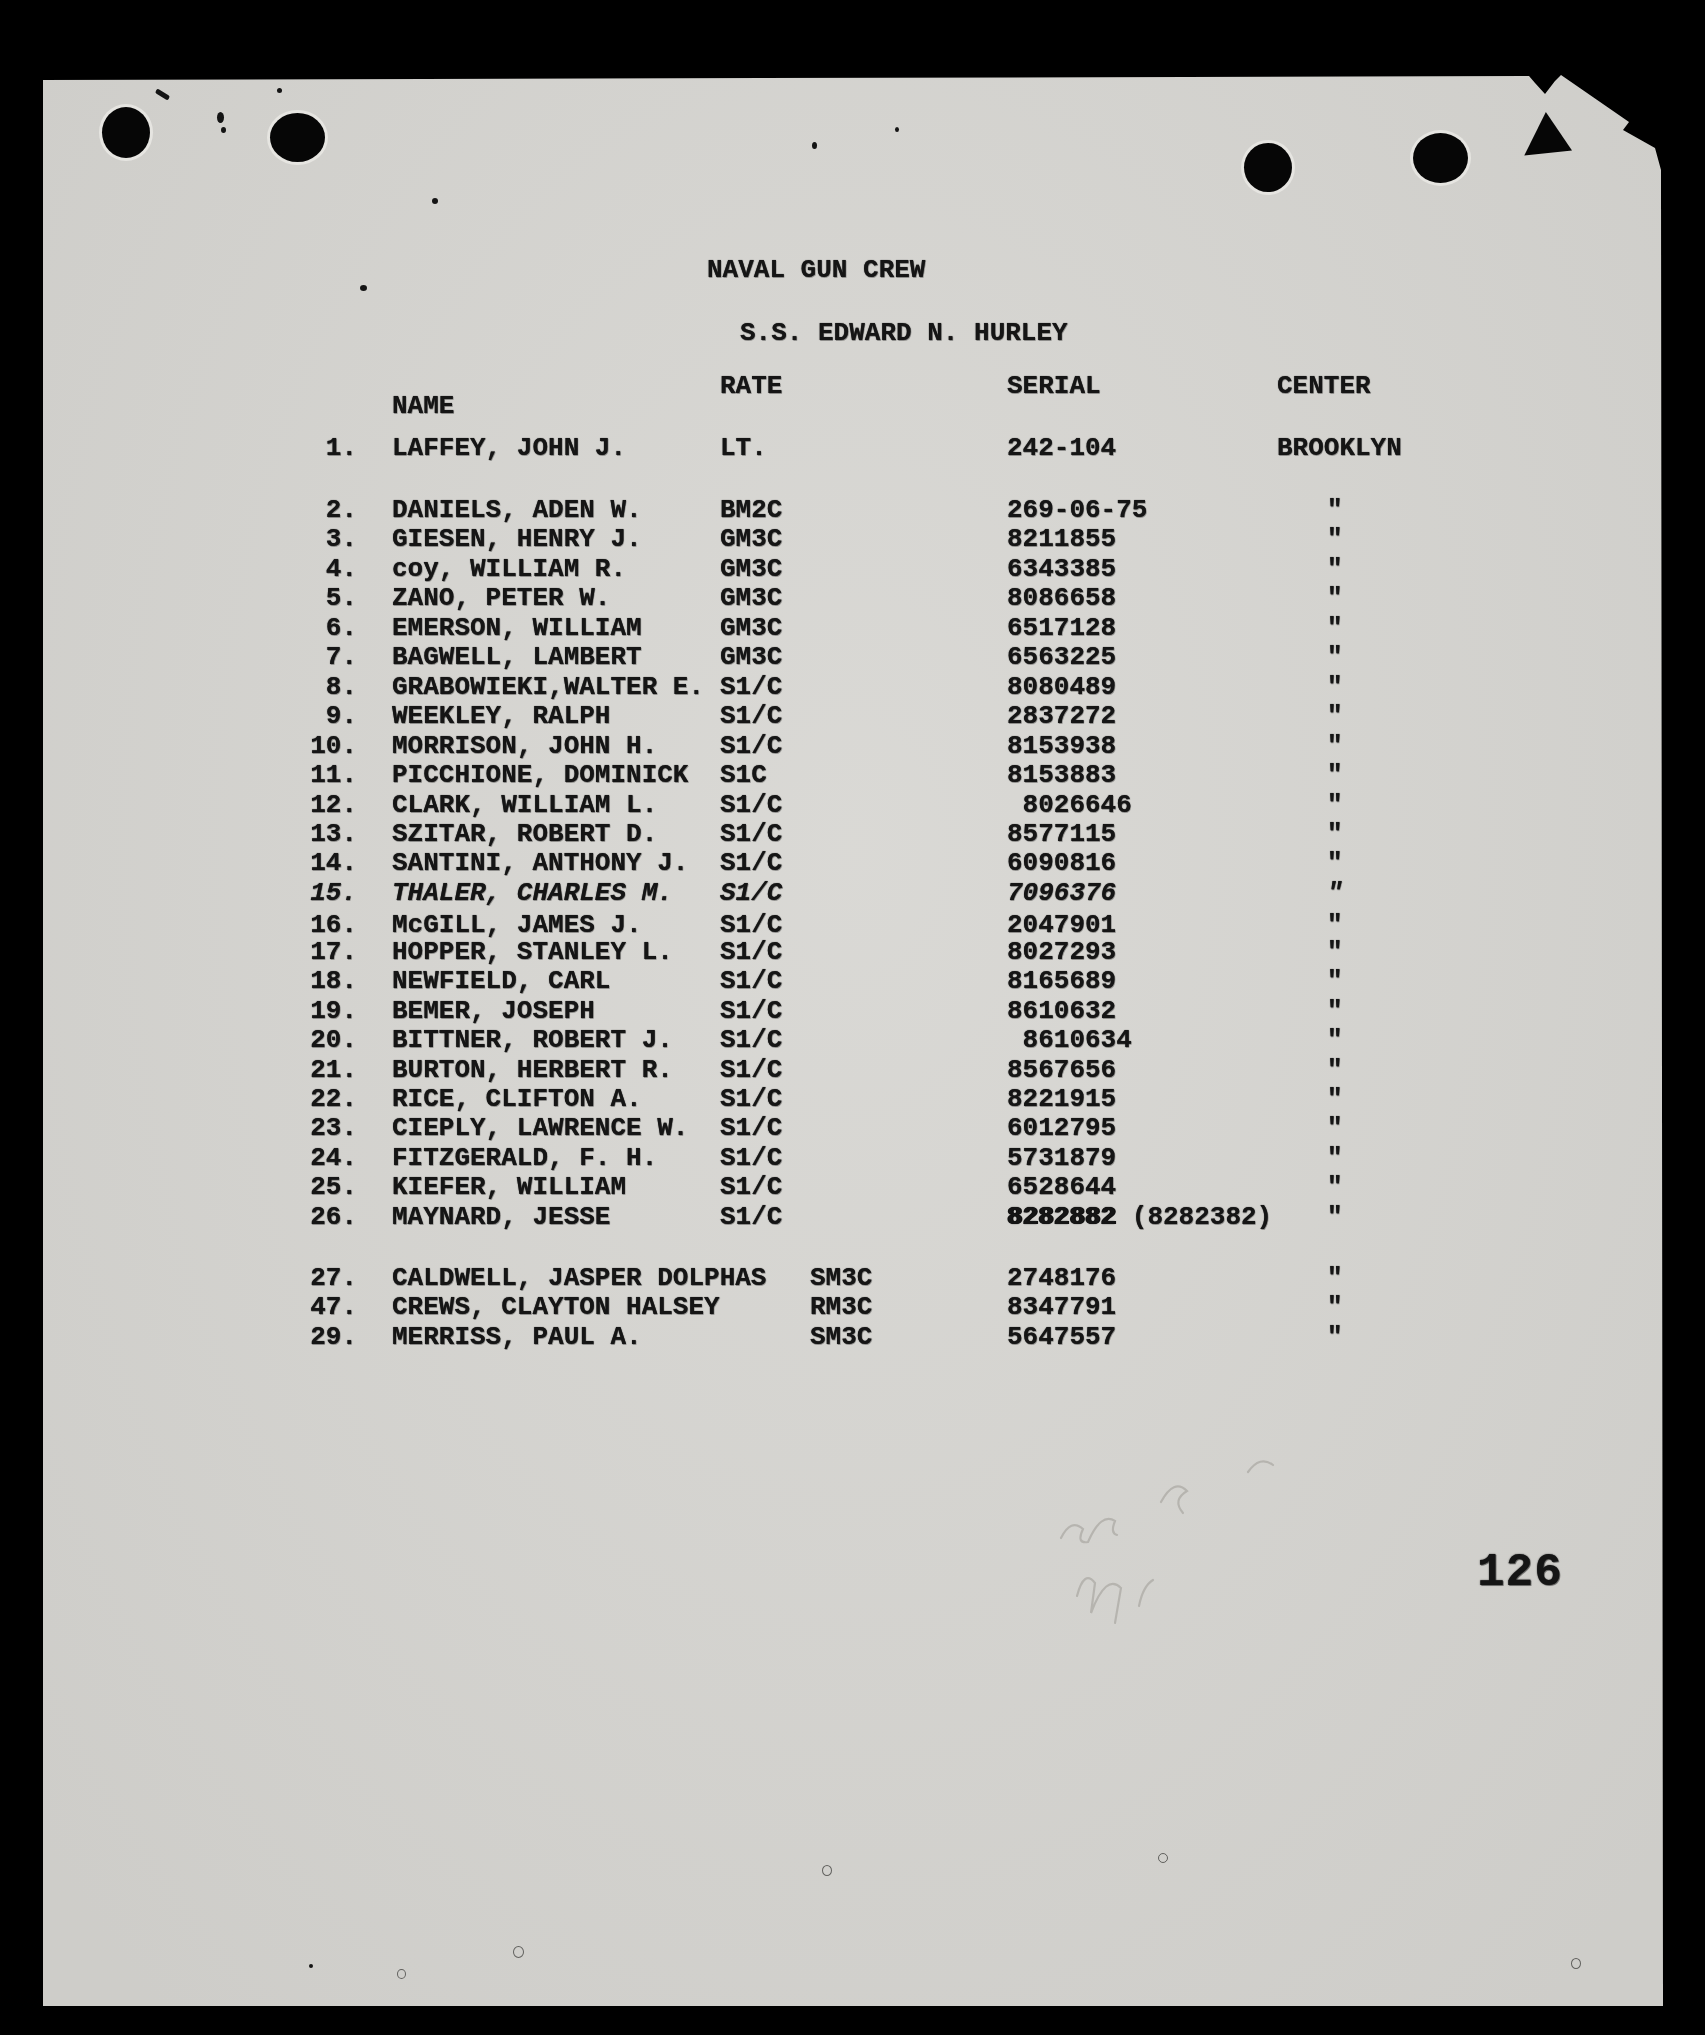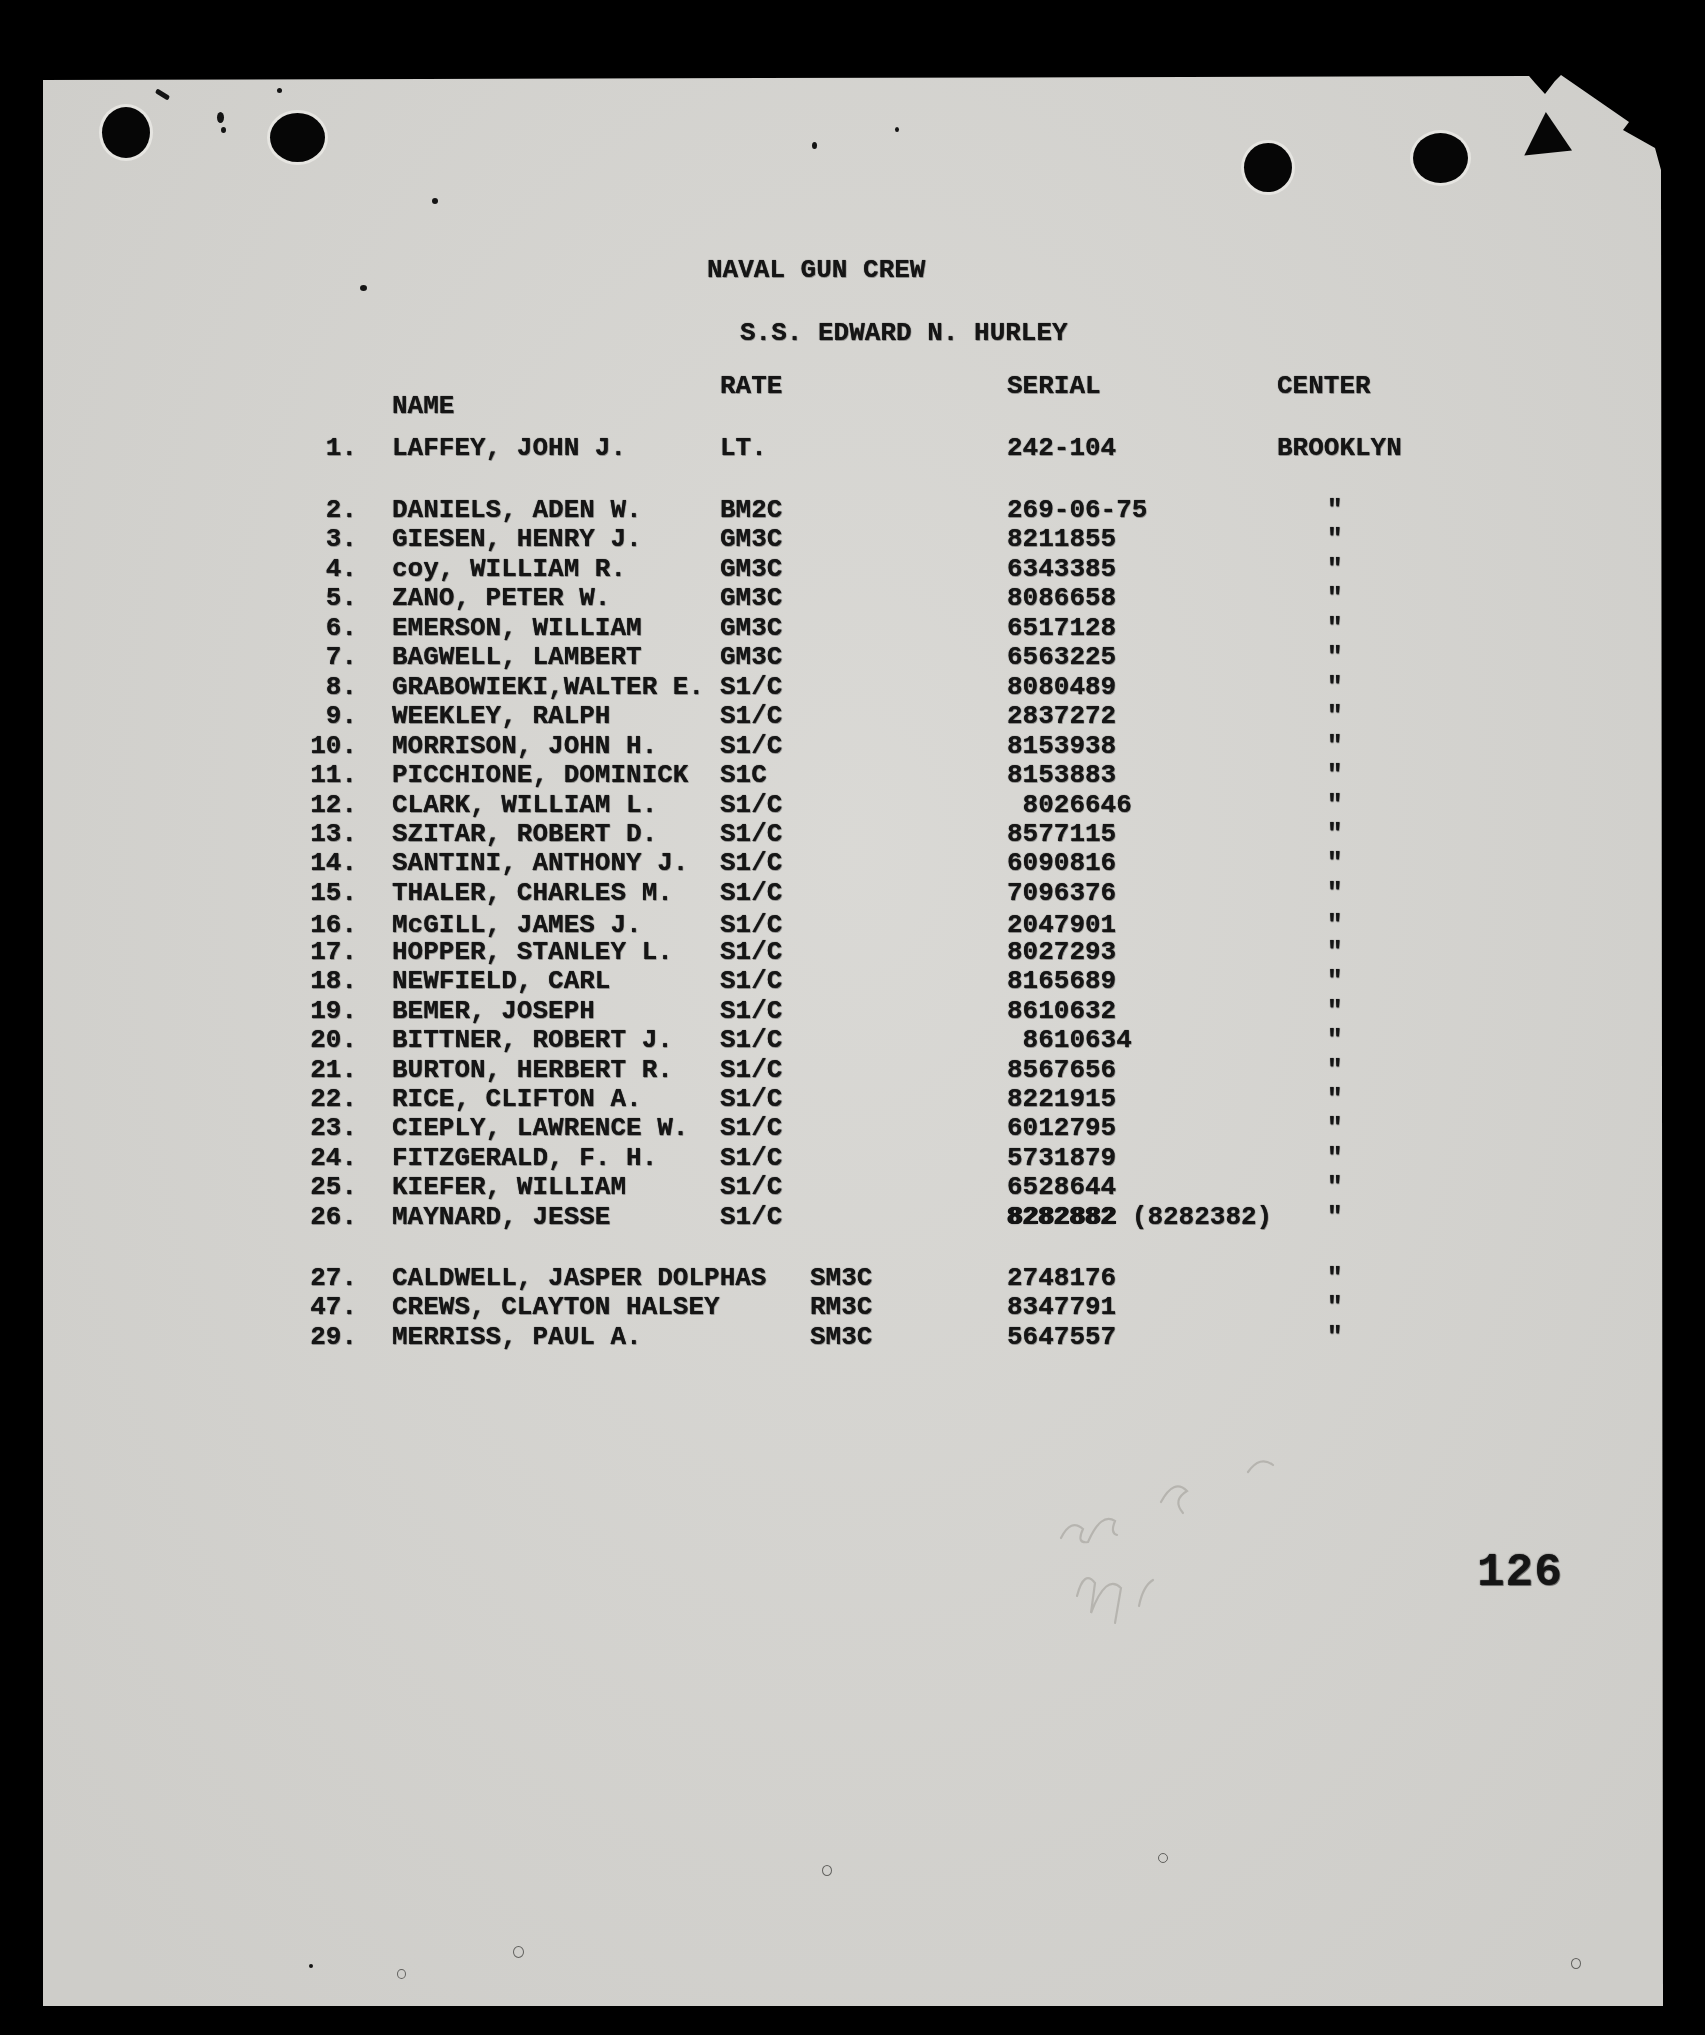--- a/index.html
+++ b/index.html
@@ -142,21 +142,21 @@
         <span class="t c-serial">8577115</span>
         <span class="t c-center ditto">"</span>
       </div>
       <div class="row" style="top: 780.4px;">
         <span class="t c-num">14.</span>
         <span class="t c-name">SANTINI, ANTHONY J.</span>
         <span class="t c-rate">S1/C</span>
         <span class="t c-serial">6090816</span>
         <span class="t c-center ditto">"</span>
       </div>
-      <div class="row" style="top: 809.85px;">
+      <div class="row" style="top: 809.85px; font-style: italic;">
         <span class="t c-num">15.</span>
         <span class="t c-name">THALER, CHARLES M.</span>
         <span class="t c-rate">S1/C</span>
         <span class="t c-serial">7096376</span>
         <span class="t c-center ditto">"</span>
       </div>
       <div class="row" style="top: 842px;">
         <span class="t c-num">16.</span>
         <span class="t c-name">McGILL, JAMES J.</span>
         <span class="t c-rate">S1/C</span>

